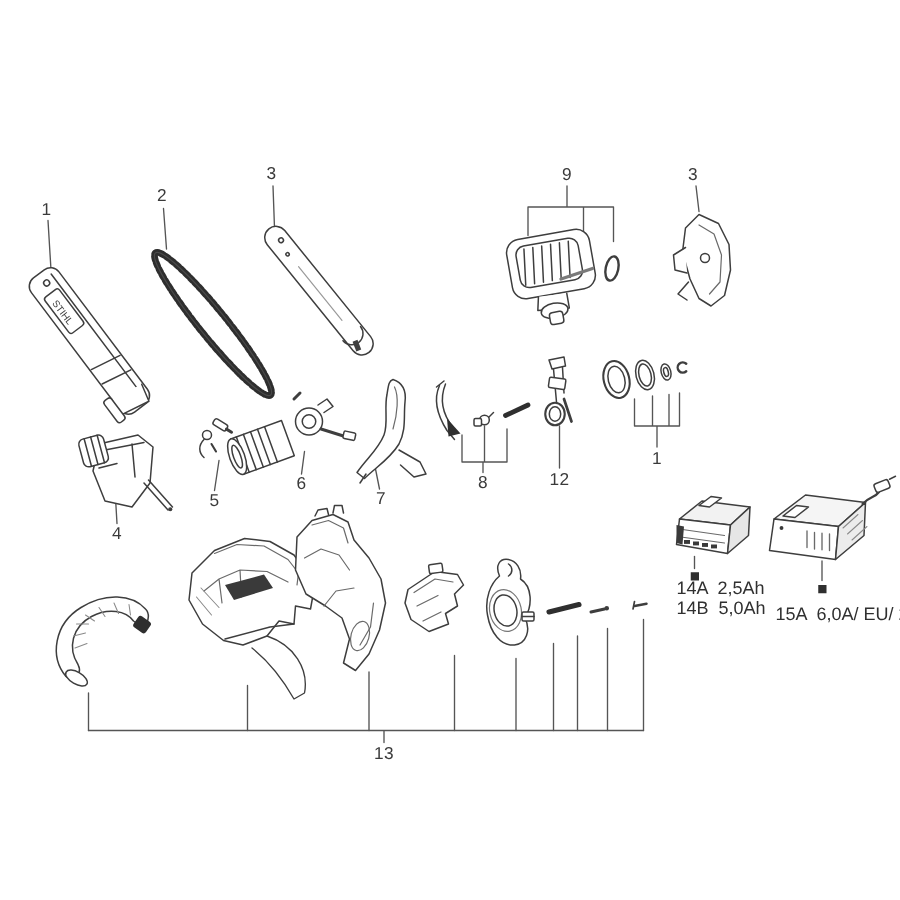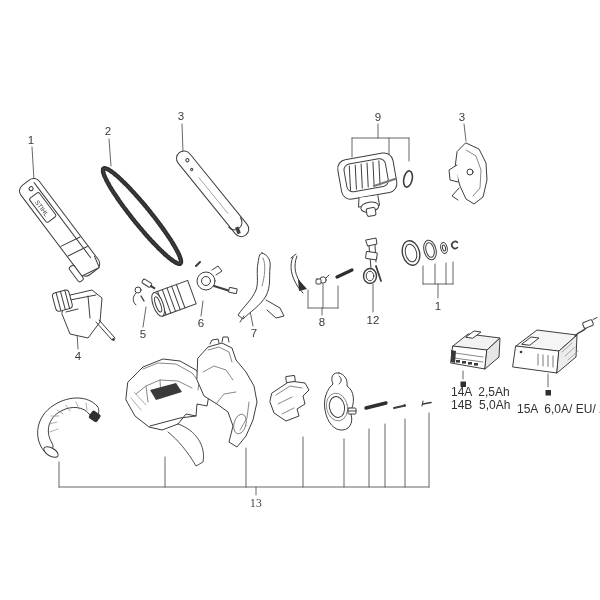--- a/index.html
+++ b/index.html
@@ -283,21 +283,21 @@
       <div class="part-label" style="left: 181px; top: 116px;">3</div>
       <div class="part-label" style="left: 78px; top: 356px;">4</div>
       <div class="part-label" style="left: 143px; top: 334px;">5</div>
       <div class="part-label" style="left: 201px; top: 323px;">6</div>
       <div class="part-label" style="left: 254px; top: 333px;">7</div>
       <div class="part-label" style="left: 322px; top: 322px;">8</div>
       <div class="part-label" style="left: 378px; top: 117px;">9</div>
       <div class="part-label" style="left: 462px; top: 117px;">3</div>
       <div class="part-label" style="left: 438px; top: 306px;">1</div>
       <div class="part-label" style="left: 373px; top: 320px; text-align: right;">12</div>
-      <div class="part-label" style="left: 256px; top: 503px; font-family: Liberation Serif, serif;">13</div>
+      <div class="part-label" style="left: 256px; top: 503px;">13</div>
     </div>
 
 <div class="ref-text ref-battery"><span>14A  2,5Ah</span>
 <span>14B  5,0Ah</span></div>
 
 <div class="ref-text ref-charger">15A  6,0A/ EU/ 230V</div>
 
 </div>
 
 </body></html>

